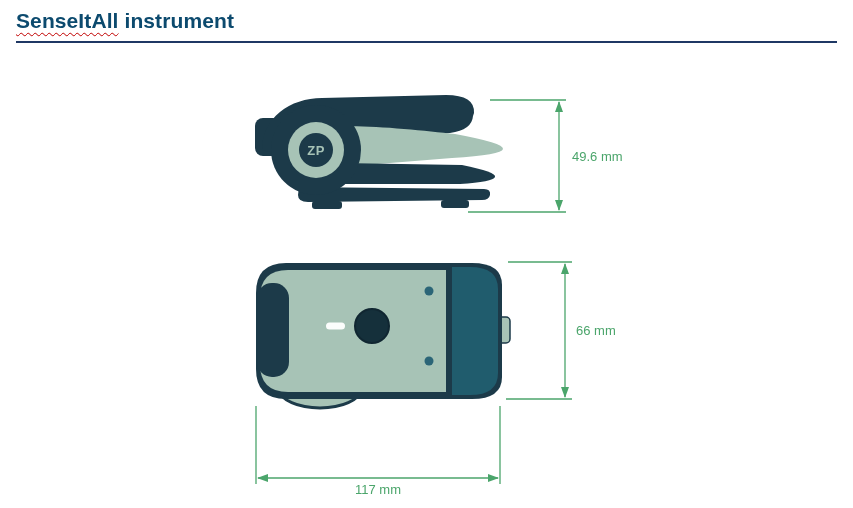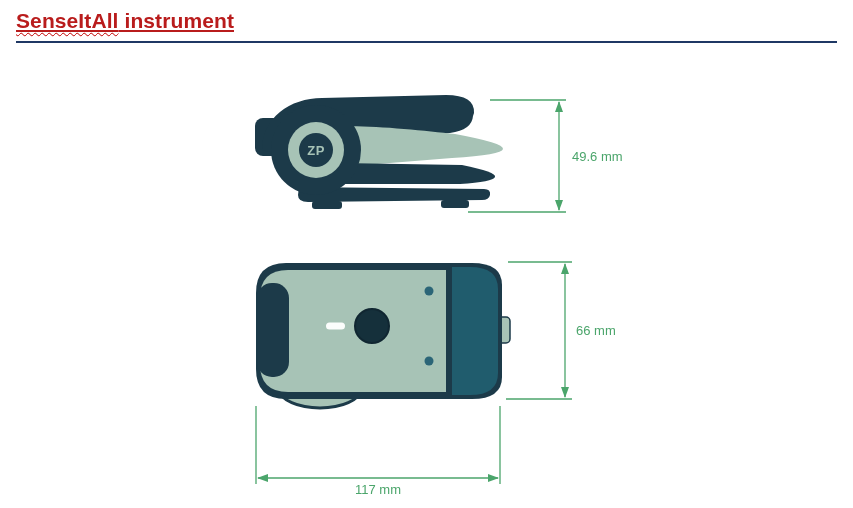--- a/index.html
+++ b/index.html
@@ -15,24 +15,23 @@
     position: absolute;
     inset: 0;
     background: #ffffff;
   }
   .page-title {
     position: absolute;
     top: 9px;
     left: 16px;
     font-size: 21px;
     font-weight: 600;
-    color: #b91c1c;
+    color: #0c4a6e;
     letter-spacing: 0.1px;
     white-space: nowrap;
-    text-decoration: underline;
   }
   .squiggle {
     text-decoration-line: underline;
     text-decoration-style: wavy;
     text-decoration-color: #c00000;
     text-decoration-thickness: 1px;
     text-underline-offset: 4px;
   }
   .title-rule {
     position: absolute;

